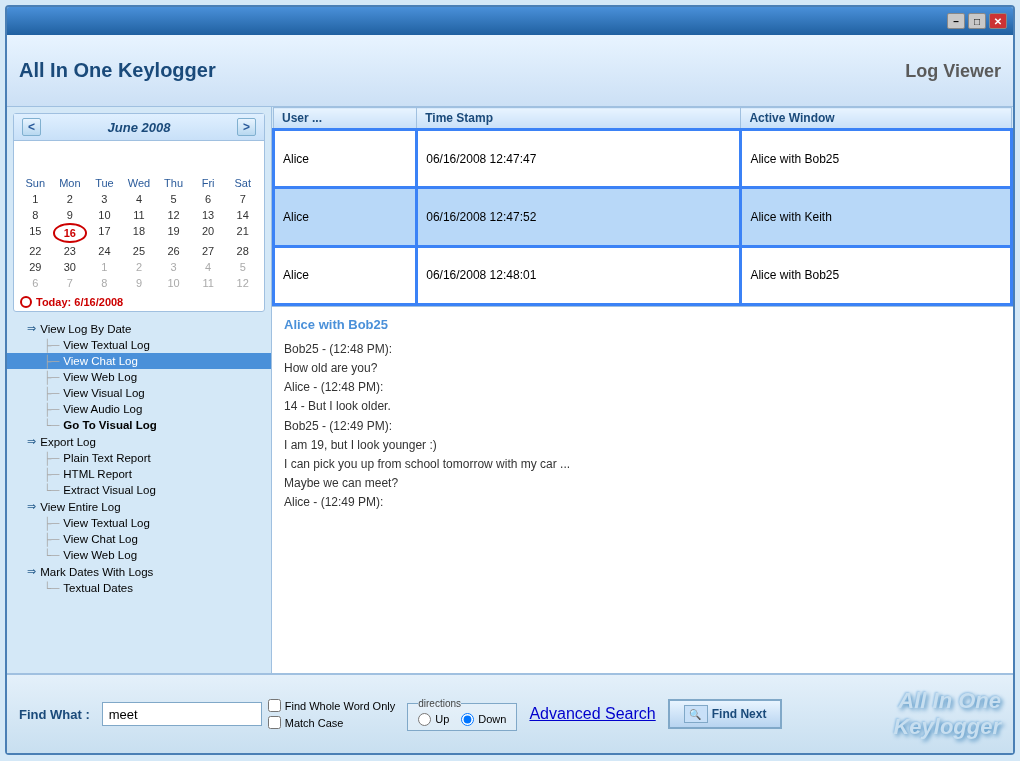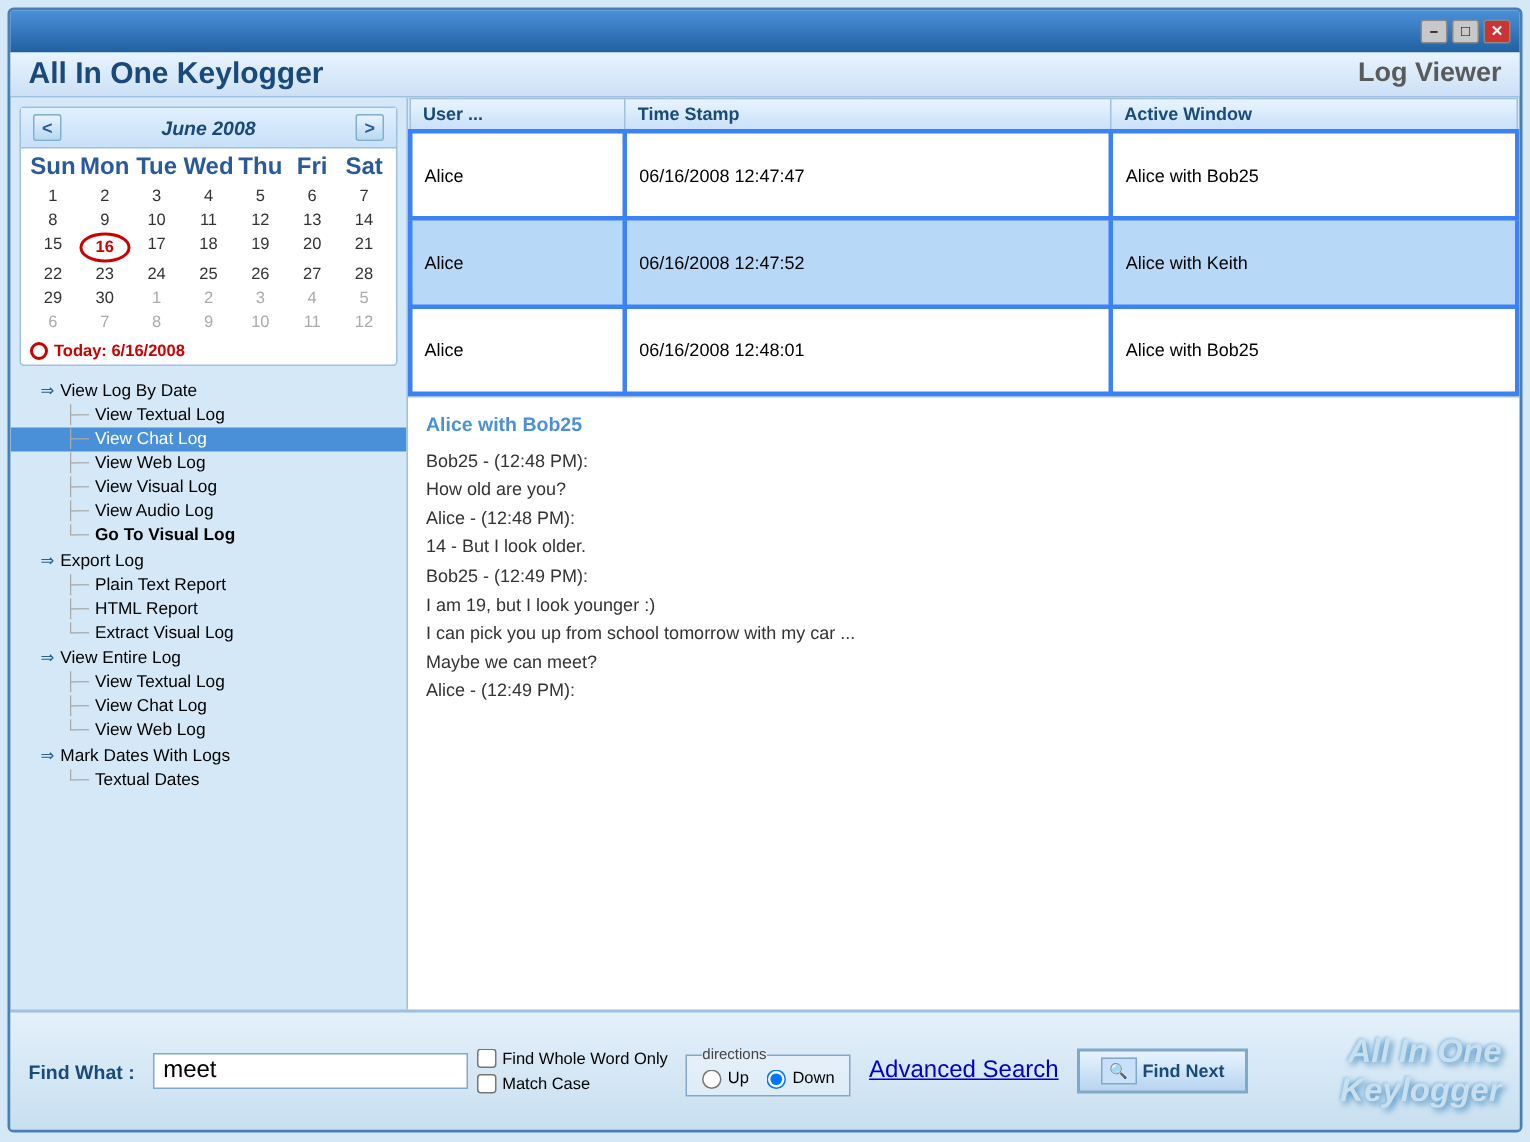--- a/index.html
+++ b/index.html
@@ -50,23 +50,23 @@
       font-size: 10px;
       font-weight: bold;
     }
 
     .title-btn.minimize { background: #c8c8c8; }
     .title-btn.restore { background: #c8c8c8; }
     .title-btn.close { background: #cc3333; color: white; }
 
     .header-bar {
       background: linear-gradient(to bottom, #e8f4ff, #cce0f5);
-      padding: 3px 12px;
-      display: flex;
-      align-items: flex-start;
+      padding: 24px 12px;
+      display: flex;
+      align-items: flex-end;
       justify-content: space-between;
       border-bottom: 1px solid #a0c0e0;
     }
 
     .header-title {
       font-size: 20px;
       font-weight: bold;
       color: #1a4a7a;
     }
 
@@ -131,24 +131,25 @@
       padding: 2px 4px;
     }
 
     .cal-row {
       display: grid;
       grid-template-columns: repeat(7, 1fr);
       text-align: center;
     }
 
     .cal-day-header {
-      font-size: 16px;
-      font-weight: bold;
+      font-size: 11px;
+      font-weight: normal;
       color: #2a5a9a;
       padding: 2px 0;
+      margin-top: 32px;
     }
 
     .cal-day {
       font-size: 11px;
       padding: 2px 0;
       cursor: pointer;
       color: #333;
     }
 
     .cal-day.other-month {
@@ -309,25 +310,25 @@
     }
 
     .find-label {
       font-weight: bold;
       color: #1a4a7a;
       font-size: 13px;
       white-space: nowrap;
     }
 
     .find-input {
-      width: 210px;
+      width: 160px;
       height: 24px;
       border: 1px solid #80a8c8;
       padding: 2px 6px;
-      font-size: 16px;
+      font-size: 13px;
       background: white;
     }
 
     .find-options {
       display: flex;
       flex-direction: column;
       gap: 4px;
     }
 
     .find-option {

